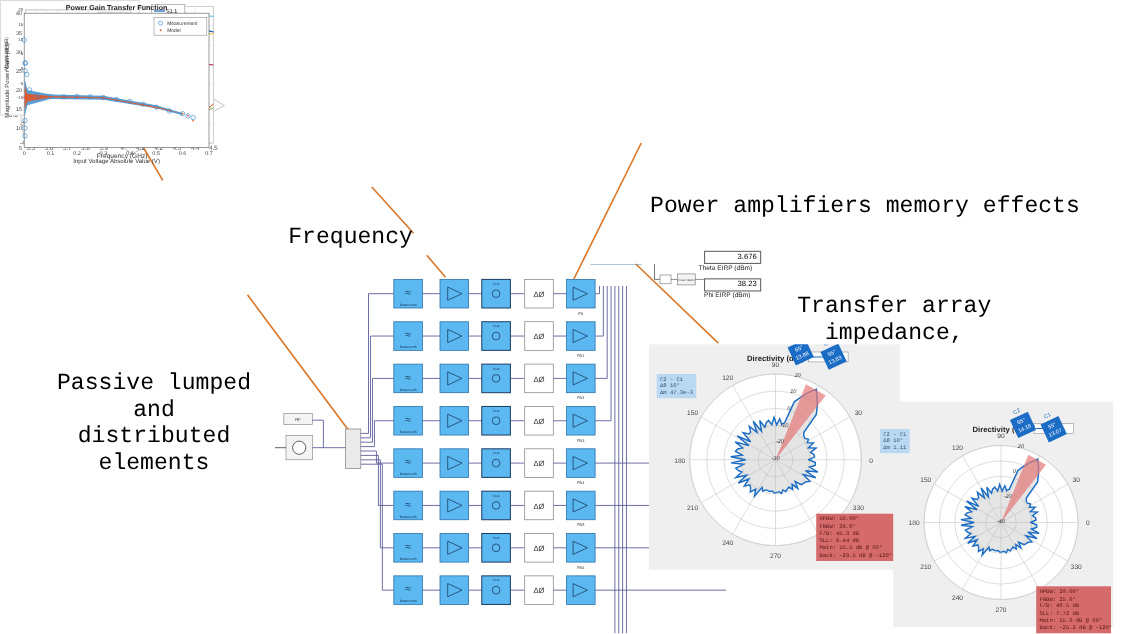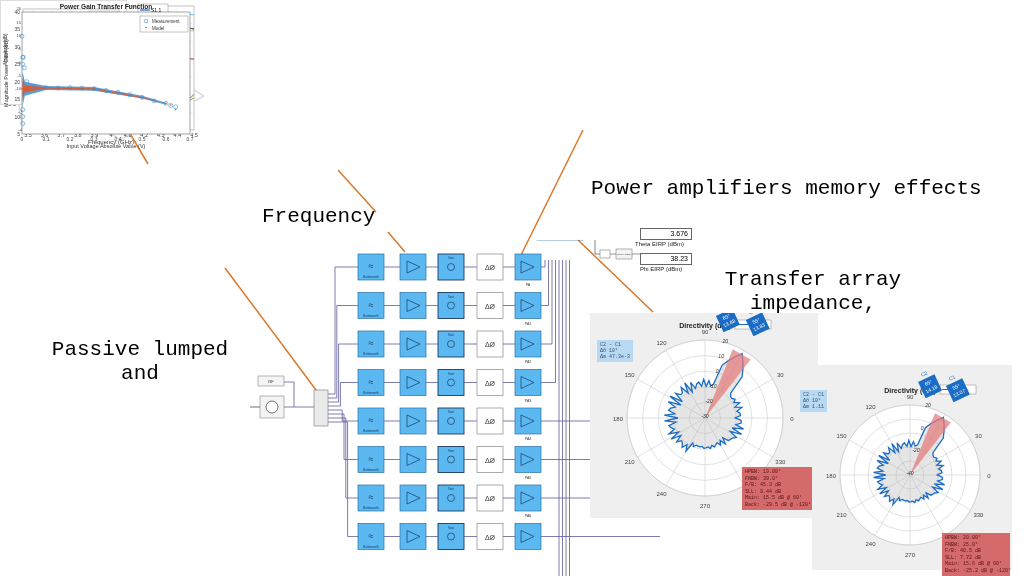--- a/index.html
+++ b/index.html
@@ -95,20 +95,21 @@
       <path d="M28.0,34.3 L44.6,45.0 L61.2,66.2 L77.8,87.5 L94.4,62.7 L111.0,55.6 L127.6,94.6 L144.2,52.1 L160.8,11.3 L177.4,13.1 L194.0,14.9" fill="none" stroke="#4dbeee" stroke-width="0.9"></path>
       <path d="M28.0,73.3 L44.6,76.9 L61.2,82.2 L77.8,83.9 L94.4,91.0 L111.0,94.6 L127.6,96.3 L144.2,98.1 L160.8,101.7 L177.4,105.2 L194.0,98.1" fill="none" stroke="#77ac30" stroke-width="0.9"></path>
       <path d="M28.0,73.3 L44.6,78.6 L61.2,83.9 L77.8,87.5 L94.4,92.8 L111.0,94.6 L127.6,98.1 L144.2,101.7 L160.8,105.2 L177.4,108.7 L194.0,94.6" fill="none" stroke="#d95319" stroke-width="0.9"></path>
       <text x="111" y="144" font-size="6" text-anchor="middle" fill="#333">Frequency (GHz)</text>
       <text x="0" y="0" font-size="6" text-anchor="middle" fill="#333" transform="translate(9,68) rotate(-90)">Magnitude (dB)</text>
     </svg>
 </div>
 
 <div class="heading center" style="left:30px;top:318px;width:220px;margin-top:20px;">
   <div>Passive lumped and</div>
+  <div>distributed elements</div>
 </div>
 
 <div class="abs" style="left:228;top:30;width:170px;height:130px;">
   <svg id="smith" width="170" height="130">
     <defs>
         <clipPath id="smclip">
           <circle cx="85" cy="104" r="66"></circle>
         </clipPath>
       </defs>
     <g stroke="#aaa" stroke-width="0.6" fill="none">

